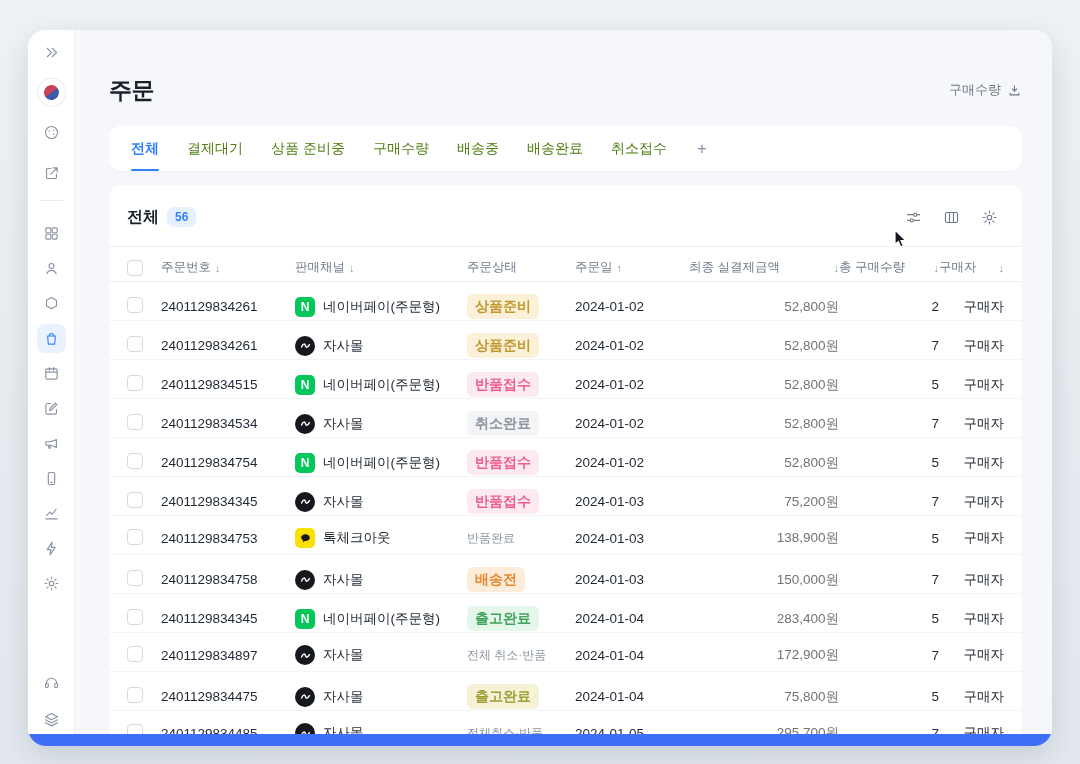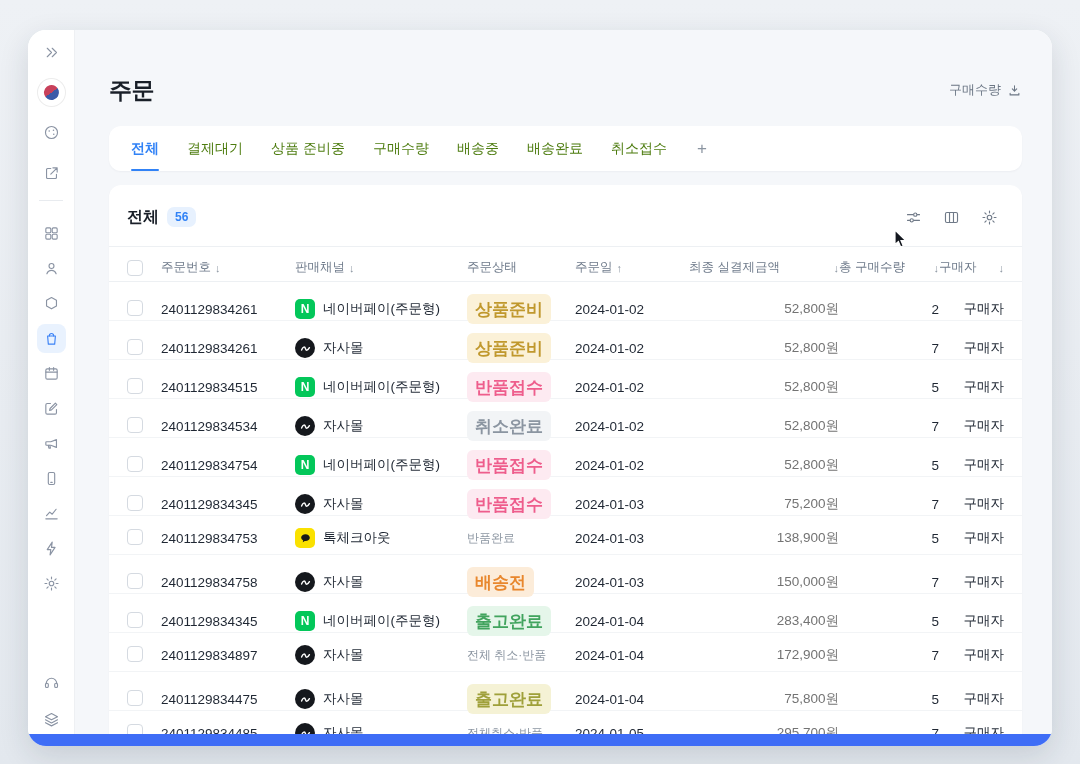--- a/index.html
+++ b/index.html
@@ -80,21 +80,21 @@
   .th.right { justify-content:space-between; }
   .arrow { font-size:11px; color:#8b95a1; }
   .tbody { flex:1; overflow:hidden; }
   .row { height:39px; border-bottom:1px solid #f2f4f6; font-size:13.5px; color:#1f2733; cursor:pointer; }
   .cb { width:16px; height:16px; border:1.5px solid #d5dae1; border-radius:4px;
     background:#fff; display:inline-block; cursor:pointer; }
   .cell-channel { display:flex; align-items:center; gap:8px; }
   .chip { width:20px; height:20px; border-radius:5px; display:inline-flex; align-items:center;
     justify-content:center; color:#fff; font-weight:800; font-size:12px; flex:0 0 20px; }
   .chip-mall { border-radius:50%; }
-  .badge { display:inline-block; padding:3.5px 8px; border-radius:6px; font-size:17px; font-weight:700; }
+  .badge { display:inline-block; padding:3.5px 8px; border-radius:6px; font-size:14px; font-weight:700; }
   .status-text { font-size:12px; }
   .td.right { text-align:right; }
   .cell-amount { font-size:13.5px; color:#737373; }
   
   .bottom-bar { position:absolute; left:0; right:0; bottom:0; height:12px; background:#3e6df6; z-index:6; }
   
   .cursor { position:absolute; left:893px; top:229px; z-index:20; pointer-events:none; }
 </style>
 </head>
 <body>

